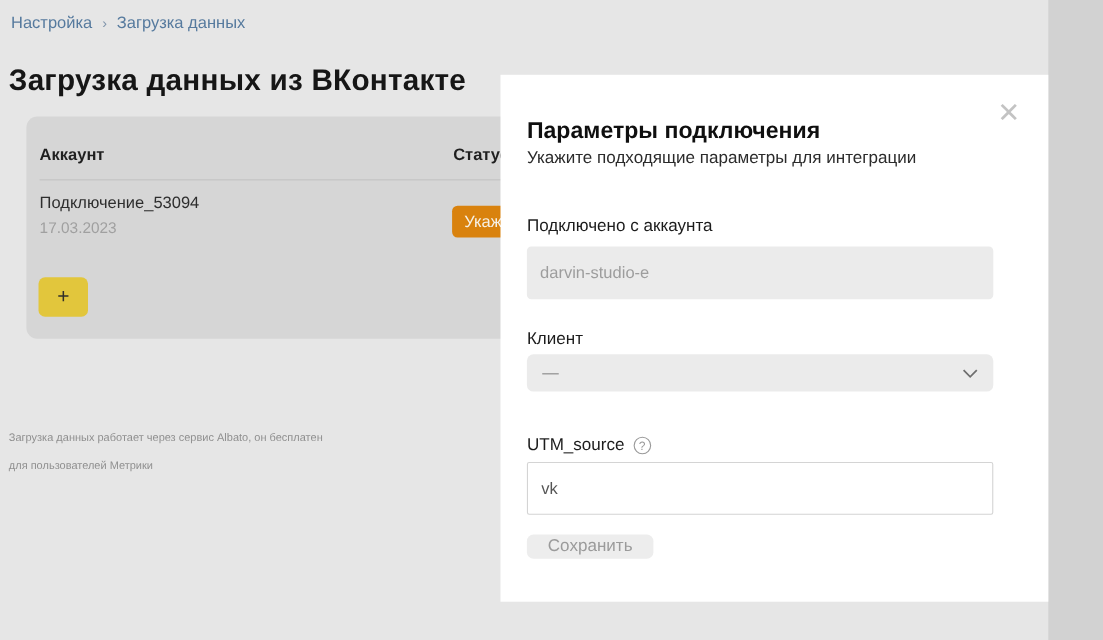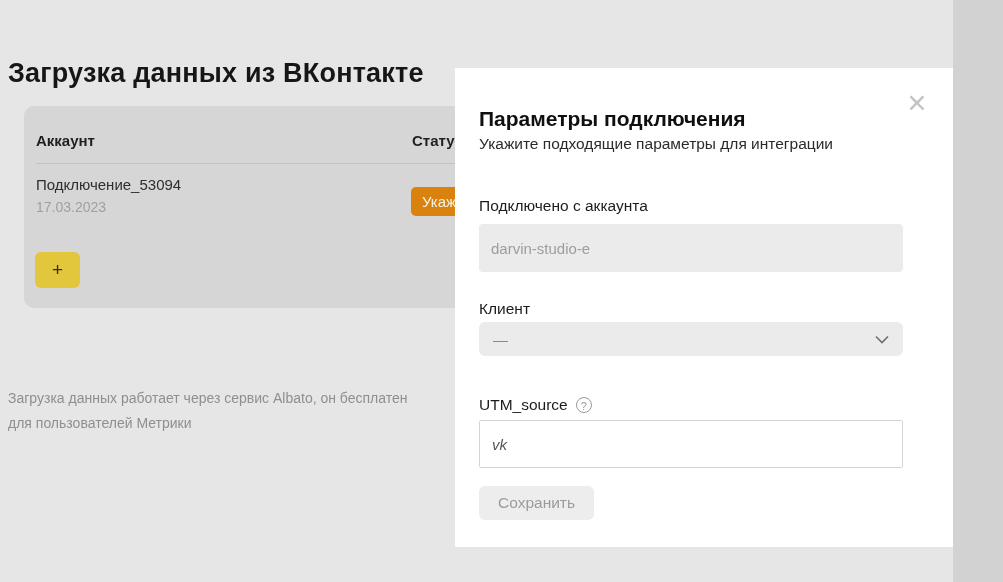--- a/index.html
+++ b/index.html
@@ -56,21 +56,21 @@
   .add-btn{
     position:absolute;left:11px;top:146px;height:36px;
     background:#e2c63c;border:none;border-radius:6px;
     display:inline-flex;align-items:center;gap:9px;padding:0 17px;
     font-family:inherit;font-size:16px;color:#32302a;cursor:pointer;white-space:nowrap;
   }
   .add-btn .plus{font-size:19px;font-weight:400;line-height:1;position:relative;top:-1px;}
   
   .footer-note{
     position:absolute;left:8px;top:386px;width:780px;
-    font-size:14px;color:#8f8f8f;line-height:25px;
+    font-size:10px;color:#8f8f8f;line-height:25px;
   }
   .footer-note div{white-space:nowrap;}
   
   .modal{
     position:absolute;left:455px;top:68px;width:498px;height:479px;
     background:#ffffff;z-index:10;
   }
   .modal-title{
     position:absolute;left:24px;top:22px;
     font-size:21px;font-weight:700;color:#0f0f0f;white-space:nowrap;
@@ -102,33 +102,38 @@
     top:156px;background:#ebebeb;border:none;border-radius:4px;color:#9d9d9d;
   }
   .select{
     position:absolute;left:24px;top:254px;width:424px;height:34px;box-sizing:border-box;
     background:#ebebeb;border-radius:6px;cursor:pointer;
     display:flex;align-items:center;padding:0 14px;
   }
   .select .select-value{color:#8a8a8a;font-size:15px;}
   .select .chev{margin-left:auto;display:flex;align-items:center;}
   .input-active{
-    top:352px;background:#ffffff;border:1px solid #d4d4d4;border-radius:2px;color:#555555;font-style:italic;
+    top:352px;background:#ffffff;border:1px solid #d4d4d4;border-radius:2px;color:#555555;
   }
   .save-btn{
-    position:absolute;left:24px;top:418px;height:34px;
+    position:absolute;left:24px;top:418px;height:22px;
     background:#ededed;border:none;border-radius:6px;padding:0 19px;
     font-family:inherit;font-size:15.5px;color:#9b9b9b;cursor:default;white-space:nowrap;
   }
 </style>
 </head>
 <body>
 
 <div class="content">
 
+  <nav class="breadcrumb">
+    <a class="crumb">Настройка</a>
+    <span class="crumb-sep">›</span>
+    <a class="crumb">Загрузка данных</a>
+  </nav>
 
   <h1 class="page-title">Загрузка данных из ВКонтакте</h1>
 
   <section class="card">
     <div class="col-head account">Аккаунт</div>
     <div class="col-head status">Статус</div>
     <div class="divider"></div>
 
     <div>
       <div class="conn-name">Подключение_53094</div>

